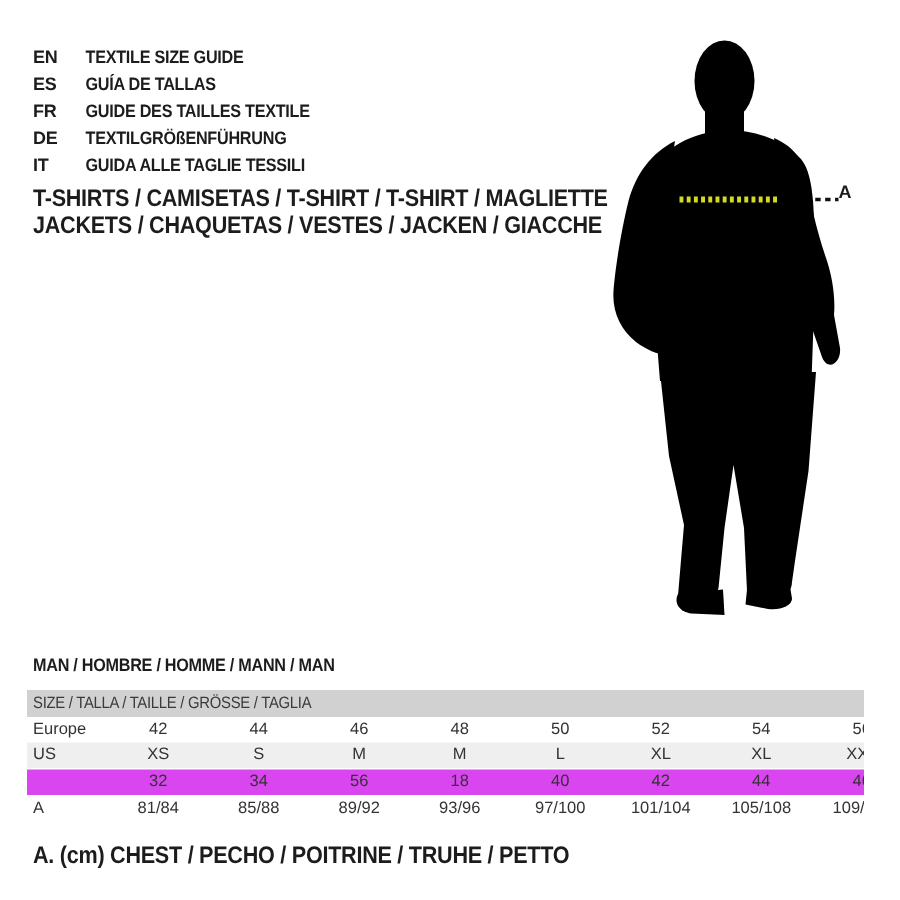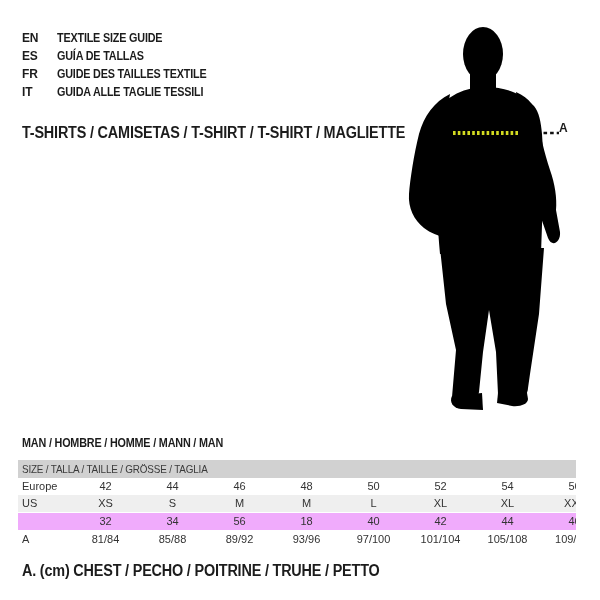--- a/index.html
+++ b/index.html
@@ -25,21 +25,21 @@
   .measure-label { position:absolute; left:559px; top:105px; font-size:12px; font-weight:600; line-height:14px; }
 
   
   .section-title { position:absolute; left:22px; top:418px; height:18px; line-height:18px; font-weight:700; font-size:12px; letter-spacing:-0.2px; }
 
   
   .size-table { position:absolute; left:18px; top:444px; width:564px; font-size:11px; color:#333; }
   .t-header { height:18px; line-height:18px; background:#d1d1d1; padding-left:4px; color:#3a3a3a; font-size:11px; letter-spacing:-0.2px; }
   .t-row { position:relative; display:flex; height:17px; line-height:17px; }
   .t-row.shade1 { background:#efefef; }
-  .t-row.shade2 { background:#f0abfc; margin-top:1px; }
+  .t-row.shade2 { background:#d946ef; margin-top:1px; }
   .t-row.plain-last { margin-top:1px; }
   .t-label { width:54px; padding-left:4px; box-sizing:border-box; flex:none; text-align:left; }
   .t-cell { width:67px; flex:none; text-align:center; }
 
   
   .footnote { position:absolute; left:22px; top:546px; height:18px; line-height:18px; font-weight:700; font-size:16px; letter-spacing:-0.2px; }
 </style>
 </head>
 <body>
 
@@ -52,27 +52,32 @@
     </div>
     <div class="lang-row">
       <span class="lang-code">ES</span>
       <span class="cond">GUÍA DE TALLAS</span>
     </div>
     <div class="lang-row">
       <span class="lang-code">FR</span>
       <span class="cond">GUIDE DES TAILLES TEXTILE</span>
     </div>
     <div class="lang-row">
+      <span class="lang-code">DE</span>
+      <span class="cond">TEXTILGRÖßENFÜHRUNG</span>
+    </div>
+    <div class="lang-row">
       <span class="lang-code">IT</span>
       <span class="cond">GUIDA ALLE TAGLIE TESSILI</span>
     </div>
   </div>
 
   <div class="categories">
     <div class="cat-line"><span class="cond">T-SHIRTS / CAMISETAS / T-SHIRT / T-SHIRT / MAGLIETTE</span></div>
+    <div class="cat-line"><span class="cond">JACKETS / CHAQUETAS / VESTES / JACKEN / GIACCHE</span></div>
   </div>
 
   <div class="figure">
     <svg width="160" height="390" viewBox="0 0 160 390" aria-hidden="true">
       <g fill="#000000">
 
         <ellipse cx="79" cy="32" rx="20" ry="27"></ellipse>
 
         <rect x="66" y="44" width="26" height="24"></rect>
 

